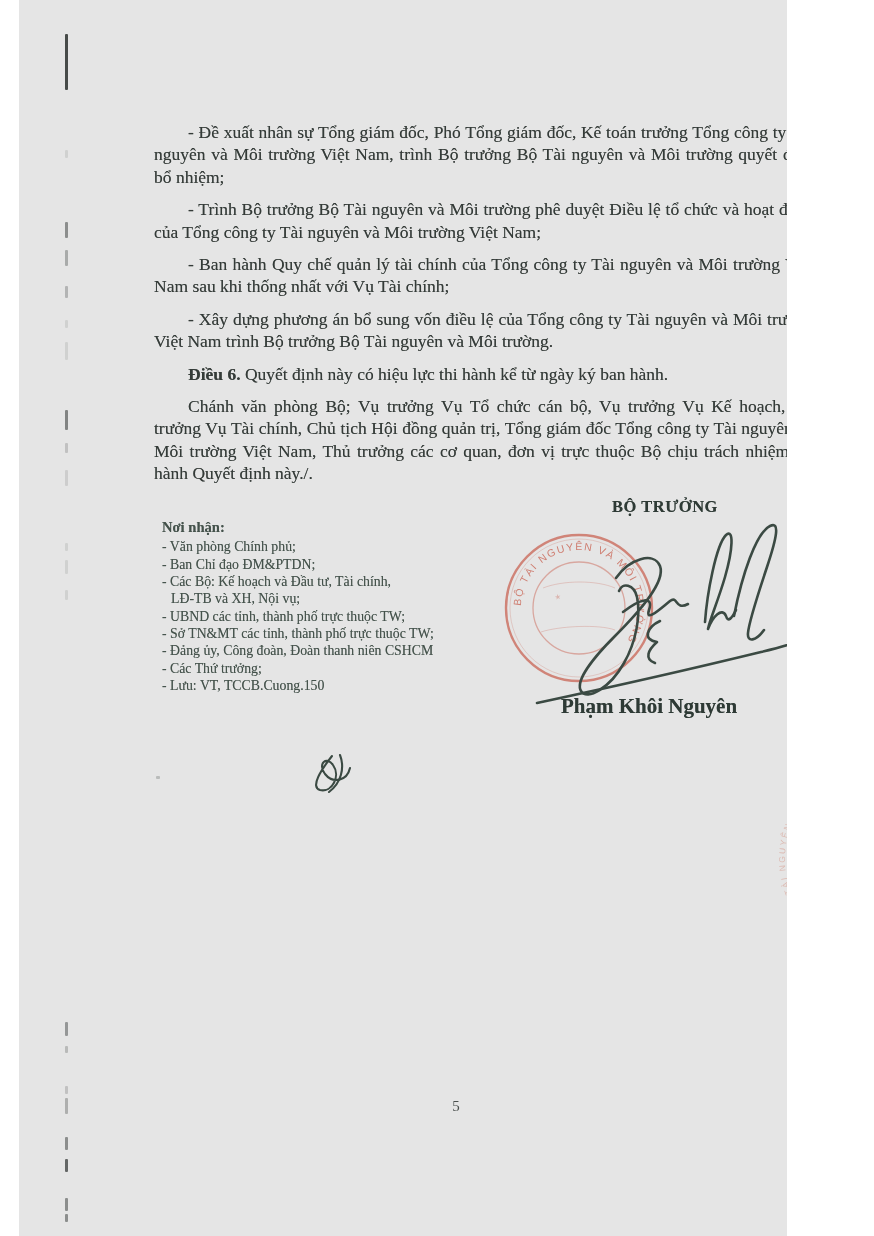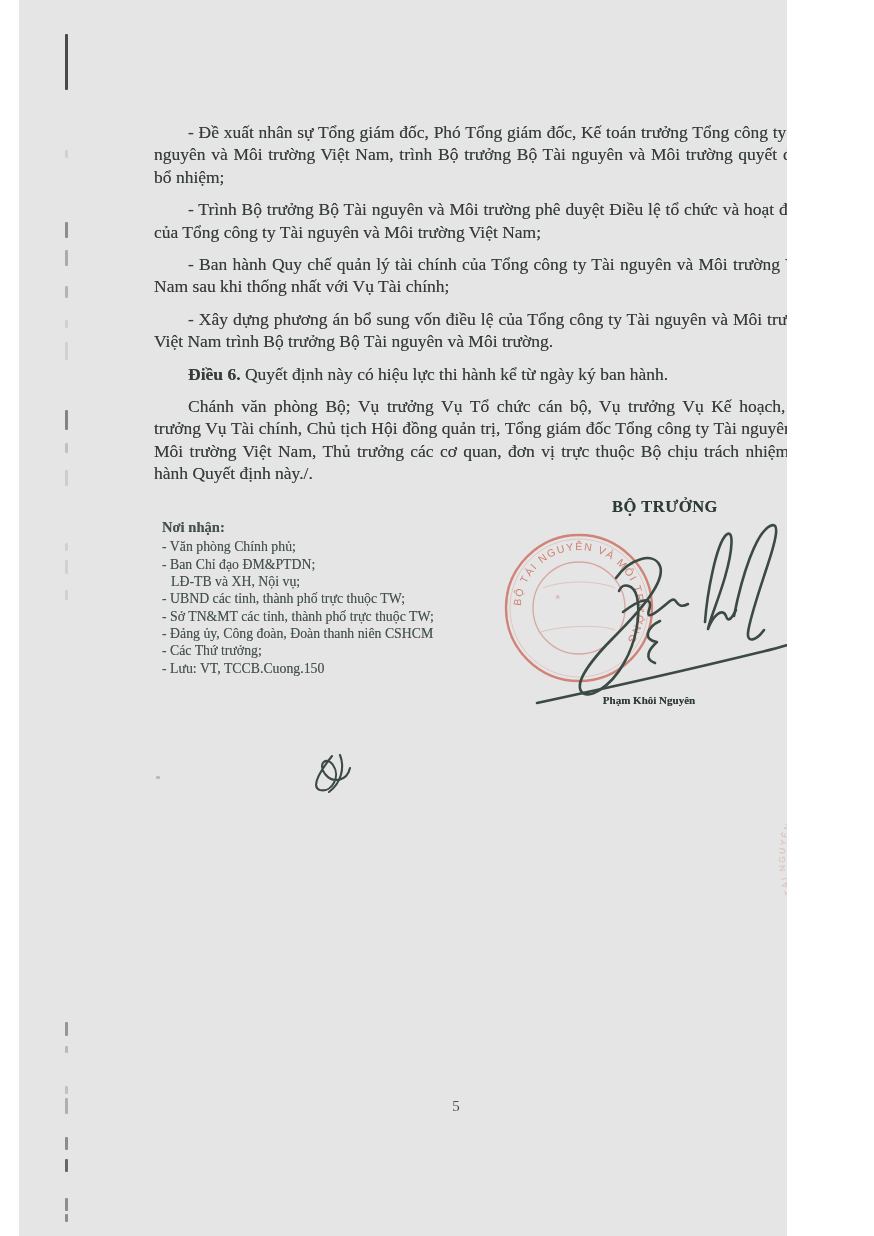--- a/index.html
+++ b/index.html
@@ -31,21 +31,21 @@
   .recipients .item.cont{padding-left:9px;}
   
   .sign-block{position:absolute;left:470px;top:0;width:320px;text-align:center;}
   .sign-title{
     position:absolute;left:16px;top:497px;width:320px;
     font-weight:bold;font-size:16.5px;letter-spacing:.5px;color:#2e3a35;
     text-shadow:0 0 .5px rgba(46,58,53,.6);
   }
   .sign-name{
     position:absolute;left:0;top:694px;width:320px;
-    font-weight:bold;font-size:11px;color:#2e3a35;
+    font-weight:bold;font-size:21px;color:#2e3a35;
     text-shadow:0 0 .5px rgba(46,58,53,.6);
   }
   .page-number{
     position:absolute;left:0;top:1098px;width:874px;text-align:center;
     font-size:15px;color:#4a4f4d;
   }
   .overlay-svg{position:absolute;left:0;top:0;pointer-events:none;}
   .edge-dash{position:absolute;left:46px;width:2.5px;background:#1f2422;border-radius:1px;}
   .tiny-dot{position:absolute;left:137px;top:776px;width:4px;height:3px;background:#6a6f6c;opacity:.35;border-radius:1px;}
   .stamp-text{font-family:"Liberation Sans","DejaVu Sans",sans-serif;}
@@ -61,20 +61,21 @@
     <p>- Ban hành Quy chế quản lý tài chính của Tổng công ty Tài nguyên và Môi trường Việt Nam sau khi thống nhất với Vụ Tài chính;</p>
     <p>- Xây dựng phương án bổ sung vốn điều lệ của Tổng công ty Tài nguyên và Môi trường Việt Nam trình Bộ trưởng Bộ Tài nguyên và Môi trường.</p>
     <p><span class="art-label">Điều 6.</span><span> Quyết định này có hiệu lực thi hành kể từ ngày ký ban hành.</span></p>
     <p>Chánh văn phòng Bộ; Vụ trưởng Vụ Tổ chức cán bộ, Vụ trưởng Vụ Kế hoạch, Vụ trưởng Vụ Tài chính, Chủ tịch Hội đồng quản trị, Tổng giám đốc Tổng công ty Tài nguyên và Môi trường Việt Nam, Thủ trưởng các cơ quan, đơn vị trực thuộc Bộ chịu trách nhiệm thi hành Quyết định này./.</p>
   </div>
 
   <div class="recipients">
     <div class="heading">Nơi nhận:</div>
     <div class="item">- Văn phòng Chính phủ;</div>
     <div class="item">- Ban Chỉ đạo ĐM&amp;PTDN;</div>
+    <div class="item">- Các Bộ: Kế hoạch và Đầu tư, Tài chính,</div>
     <div class="item cont">LĐ-TB và XH, Nội vụ;</div>
     <div class="item">- UBND các tỉnh, thành phố trực thuộc TW;</div>
     <div class="item">- Sở TN&amp;MT các tỉnh, thành phố trực thuộc TW;</div>
     <div class="item">- Đảng ủy, Công đoàn, Đoàn thanh niên CSHCM</div>
     <div class="item">- Các Thứ trưởng;</div>
     <div class="item">- Lưu: VT, TCCB.Cuong.150</div>
   </div>
   <div class="tiny-dot"></div>
 
   <div class="sign-block">

